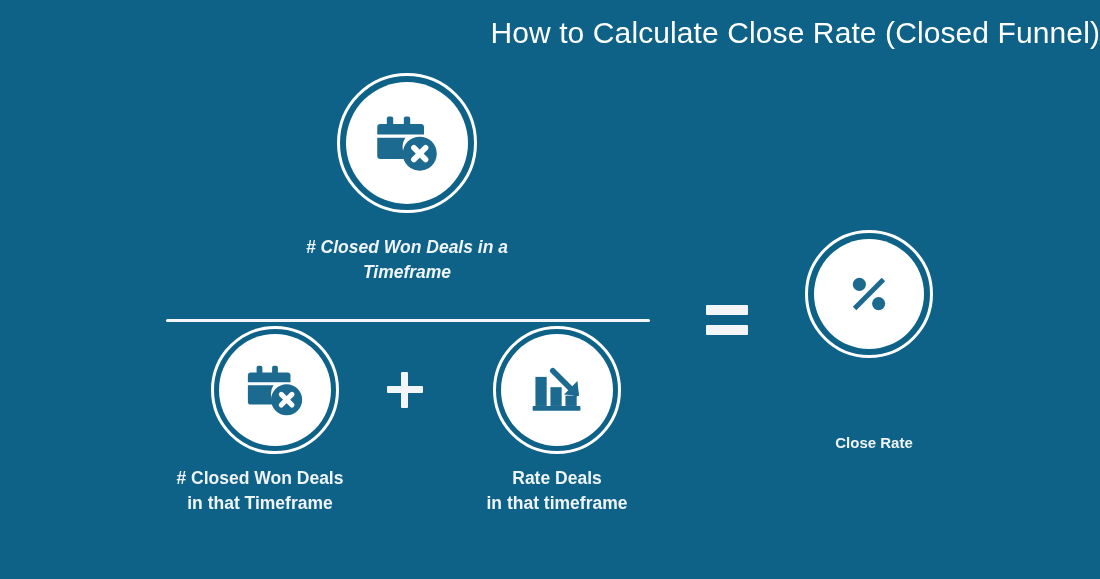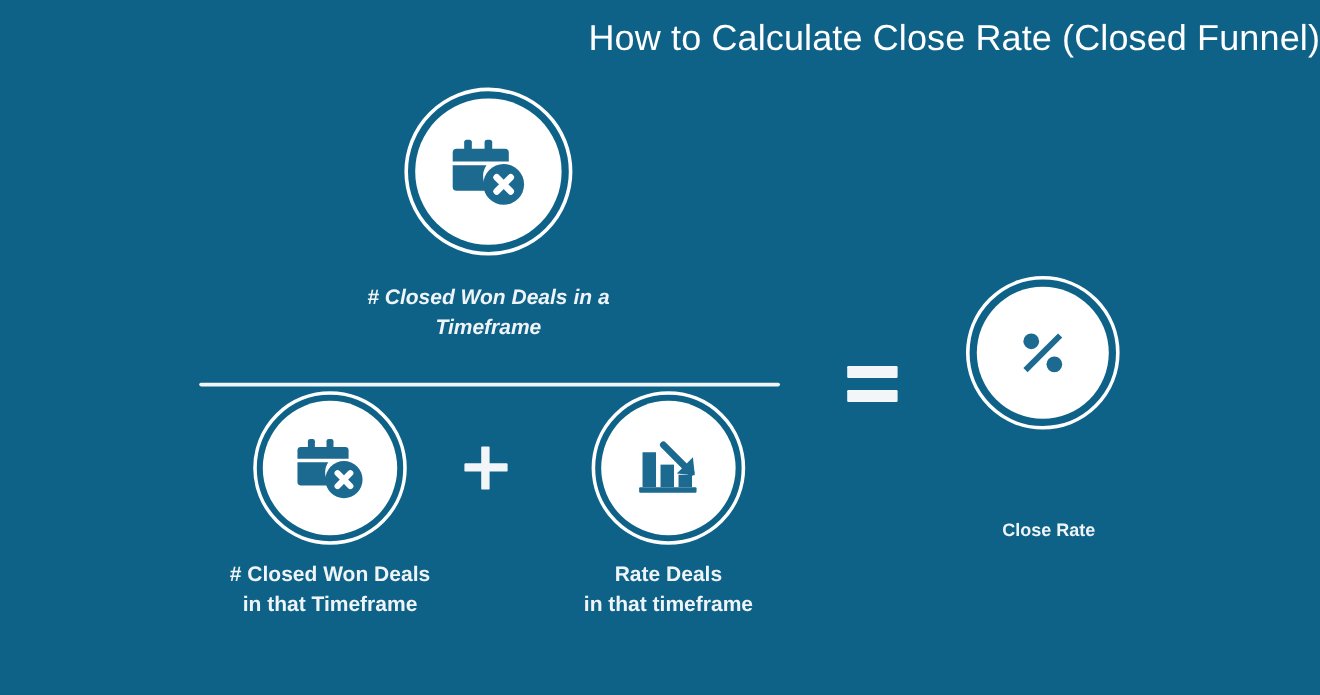--- a/index.html
+++ b/index.html
@@ -123,21 +123,21 @@
   
   .caption {
     position: absolute;
     text-align: center;
     color: #eef4f7;
     font-size: 17.5px;
     font-weight: bold;
     line-height: 25px;
   }
   .cap-num { left: 41px; top: 163px; width: 520px; }
-  .cap-den-a { left: 49px; top: 132px; width: 240px; }
+  .cap-den-a { left: 34px; top: 132px; width: 240px; }
   .cap-den-b { left: 329px; top: 132px; width: 244px; }
   .cap-res {
     position: absolute;
     left: 754px;
     top: 314px;
     width: 240px;
     text-align: center;
     color: #eef4f7;
     font-size: 15px;
     font-weight: bold;

